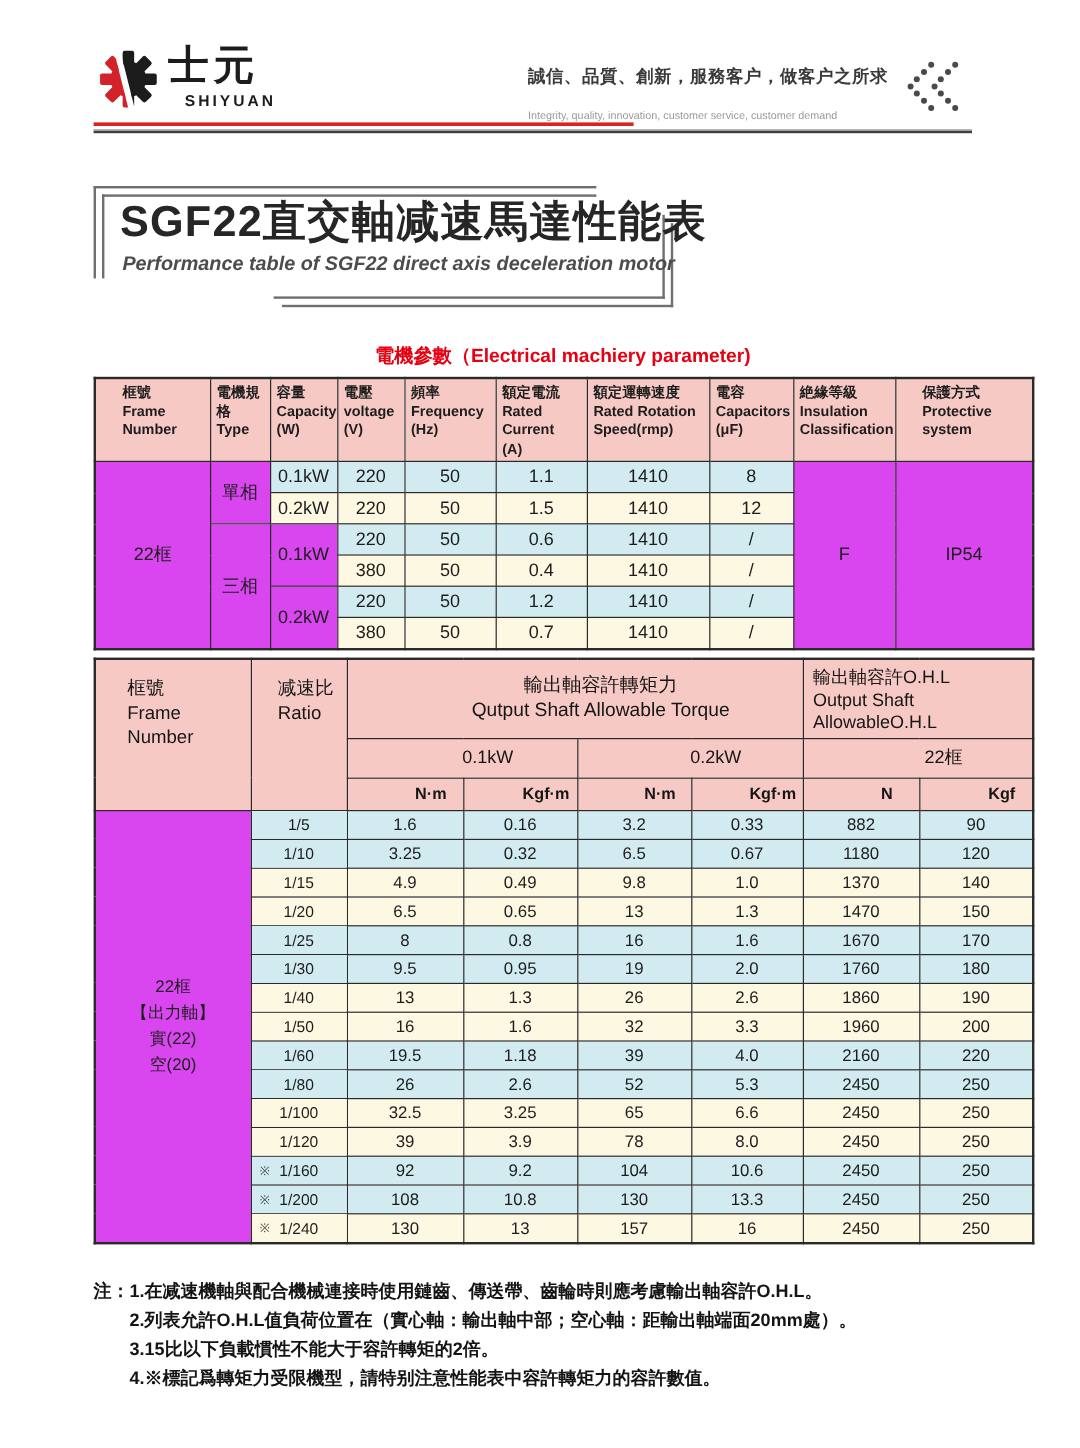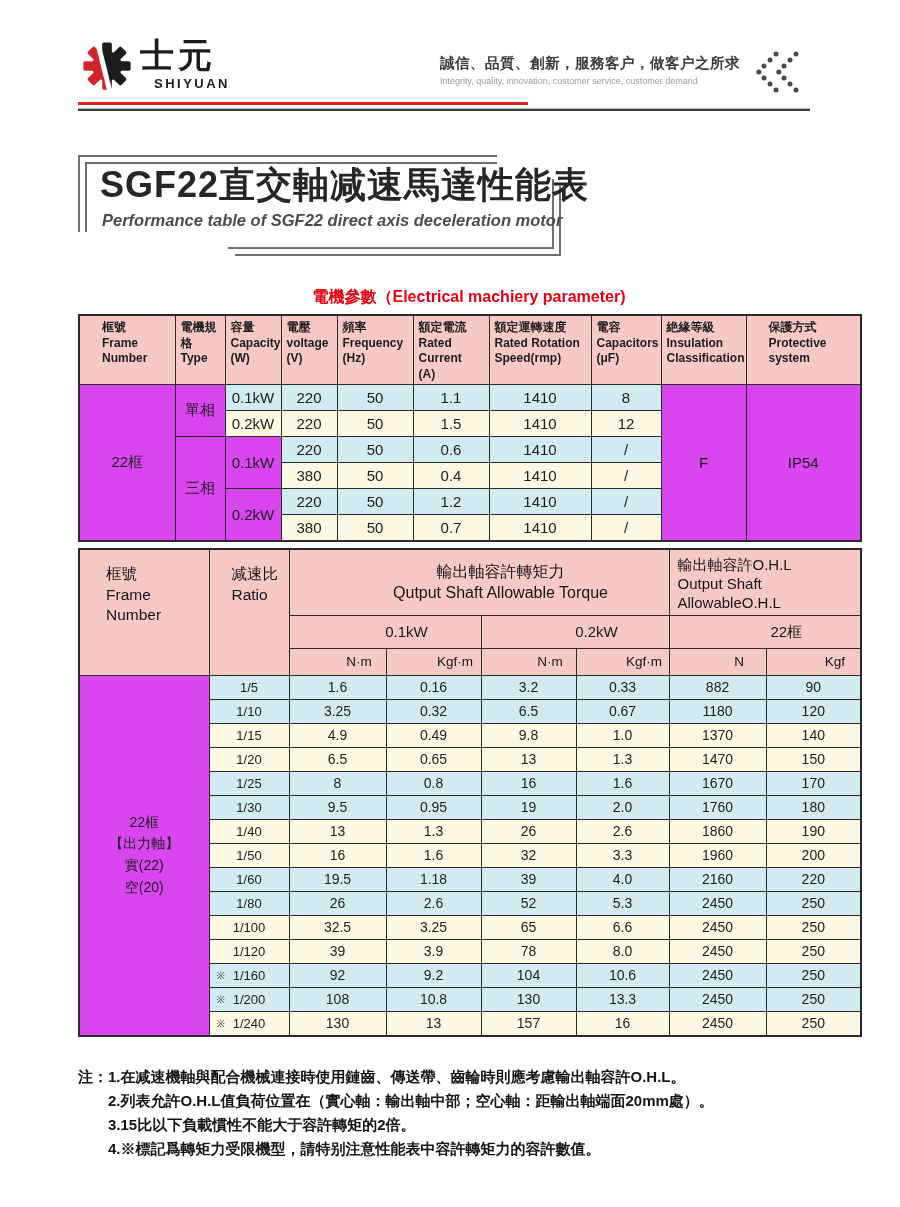--- a/index.html
+++ b/index.html
@@ -8,21 +8,21 @@
   .inner{width:782px;margin-left:78px;}
 
   
   .header-top{position:relative;height:60px;margin-top:38px;}
   .logo{position:absolute;left:0;top:0;display:flex;align-items:flex-start;}
   .logo-text{margin-left:4px;}
   .brand-cn{font-size:34px;font-weight:bold;color:#1c1c1c;line-height:1.05;letter-spacing:4px;}
   .brand-en{font-size:13px;font-weight:bold;color:#1c1c1c;letter-spacing:2.5px;margin-top:2px;margin-left:14px;}
   .slogan{position:absolute;right:120px;top:16px;text-align:left;}
   .slogan-cn{font-size:14.5px;font-weight:600;color:#3a3a3a;letter-spacing:0.5px;font-family:Liberation Serif, serif;}
-  .slogan-en{font-size:9px;color:#9a9a9a;margin-top:3px;}
+  .slogan-en{font-size:9px;color:#9a9a9a;margin-top:18px;}
   .chevrons{position:absolute;right:48px;top:12px;}
   .rule-red{width:450px;height:3px;background:#dc241f;margin-top:4px;}
   .rule-dark{width:732px;height:2px;background:#3e3e3e;border-top:1px solid #bdbdbd;margin-top:3px;}
 
   
   .title-block{position:relative;margin-top:44px;width:527px;height:98px;}
   .tb-line{position:absolute;}
   .f-tl1{left:0;top:0;width:417px;height:75px;border-top:2px solid #6f6f6f;border-left:2px solid #6f6f6f;}
   .f-tl2{left:7px;top:7px;width:410px;height:68px;border-top:2px solid #6f6f6f;border-left:2px solid #6f6f6f;}
   .f-br1{left:150px;top:24px;width:324px;height:68px;border-bottom:2px solid #6f6f6f;border-right:2px solid #6f6f6f;}
@@ -43,21 +43,21 @@
   .t1 thead th{font-size:12px;height:58px;padding:4px 2px 2px 5px;}
   .t1 thead th.pad-lg{padding-left:22px;}
   .t1 tbody td{text-align:center;font-size:15px;height:25px;padding:0 2px;}
   
   .t2 thead th{font-weight:normal;color:#161616;}
   .t2 .frame-h{font-size:15.5px;padding:14px 2px 2px 26px;}
   .t2 .ratio-h{font-size:15.5px;padding:14px 2px 2px 22px;}
   .t2 .group-h{font-size:16px;text-align:center;vertical-align:middle;height:56px;}
   .t2 .ohl-h{font-size:15px;padding:6px 2px 2px 8px;line-height:1.25;}
   .t2 .sub-h{font-size:15px;text-align:center;vertical-align:middle;height:30px;}
-  .t2 .unit-h{font-size:13.5px;text-align:center;vertical-align:middle;height:24px;}
+  .t2 .unit-h{font-size:13.5px;text-align:center;vertical-align:middle;height:24px;font-weight:bold;}
   .t2 tbody td{text-align:center;font-size:14px;height:23px;padding:0 2px;}
   .t2 tbody td.ratio{font-size:13px;position:relative;}
   .star{position:absolute;left:7px;top:50%;transform:translateY(-50%);font-size:10px;color:#444;}
   .r-blue{background:#d2ebf1;}
   .r-cream{background:#fdf8e2;}
   .w-cell{background:#d946ef;}
   .frame-big{white-space:pre-line;line-height:1.55;font-size:15px;}
 
   
   .notes{display:flex;margin-top:28px;font-size:15px;font-weight:bold;color:#141414;line-height:1.6;}

